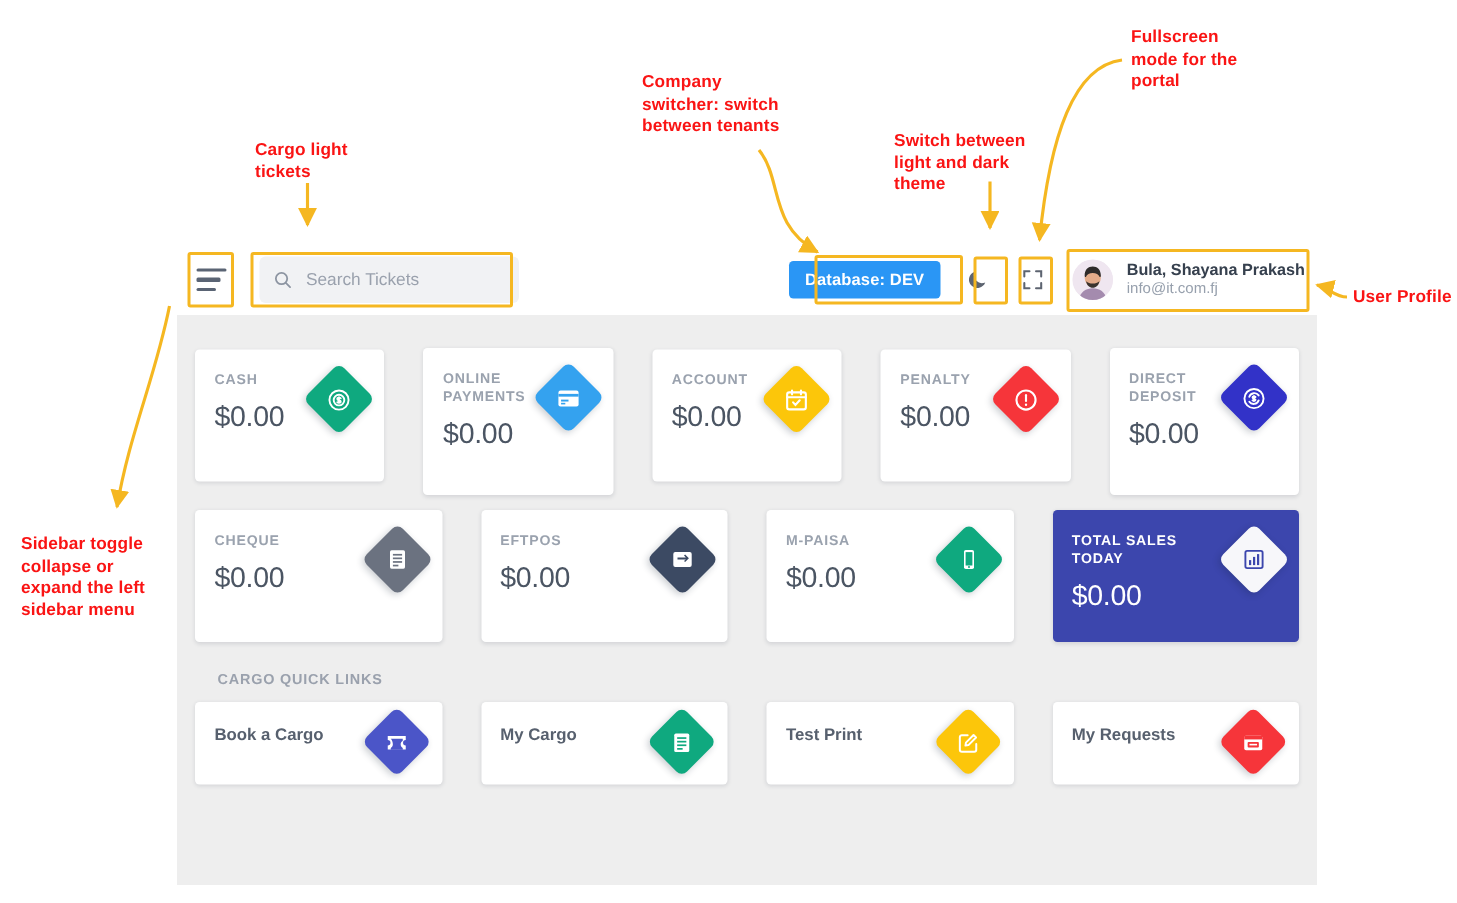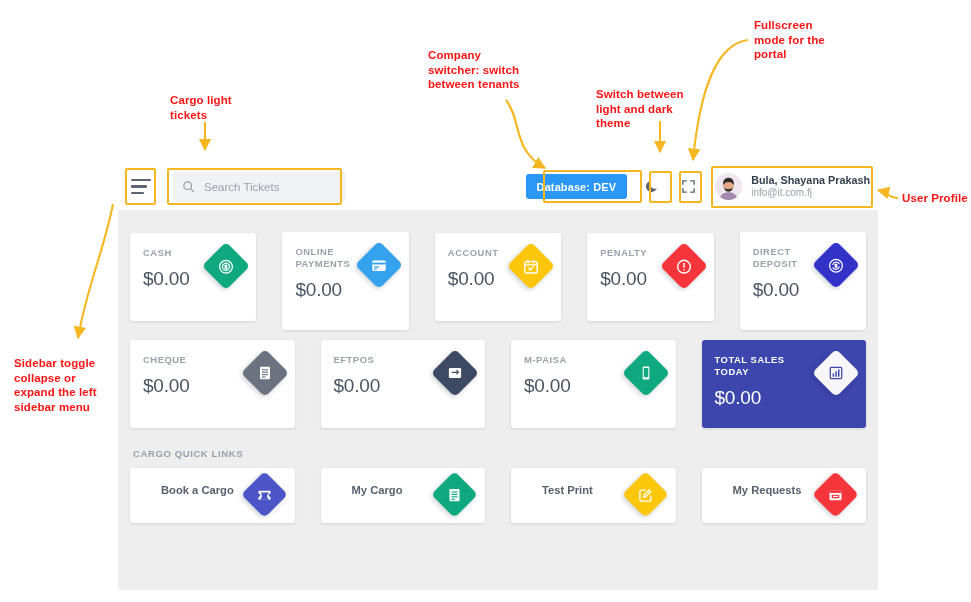--- a/index.html
+++ b/index.html
@@ -121,21 +121,21 @@
     color: #3f4857;
     font-weight: 700;
     margin: 3px 0 13px 3px;
     letter-spacing: .1px;
   }
   .sec-sub {
     font-size: 9.6px;
     color: #9aa1ad;
     font-weight: 700;
     letter-spacing: .55px;
-    margin: 0 0 9px 3px;
+    margin: 0 0 9px 15px;
   }
 
   .row { display: flex; gap: 26px; align-items: center; }
   .row.r1 { margin-bottom: 10px; }
   .row.r2 { margin-bottom: 20px; }
 
   .card {
     background: #ffffff;
     border-radius: 3px;
     box-shadow: 0 1px 3px rgba(30,40,60,.13);
@@ -186,21 +186,20 @@
     min-width: 0;
     position: relative;
     padding: 16px 13px;
     height: 55px;
     cursor: pointer;
   }
   .qcard .qlbl {
     font-size: 11.2px;
     color: #57606e;
     font-weight: 700;
-    margin-left: 18px;
   }
   .qcard .diamond { right: 14px; top: 10px; width: 33px; height: 33px; }
 </style>
 </head>
 <body>
 
 <div id="root">
 
   <div class="app">
 

